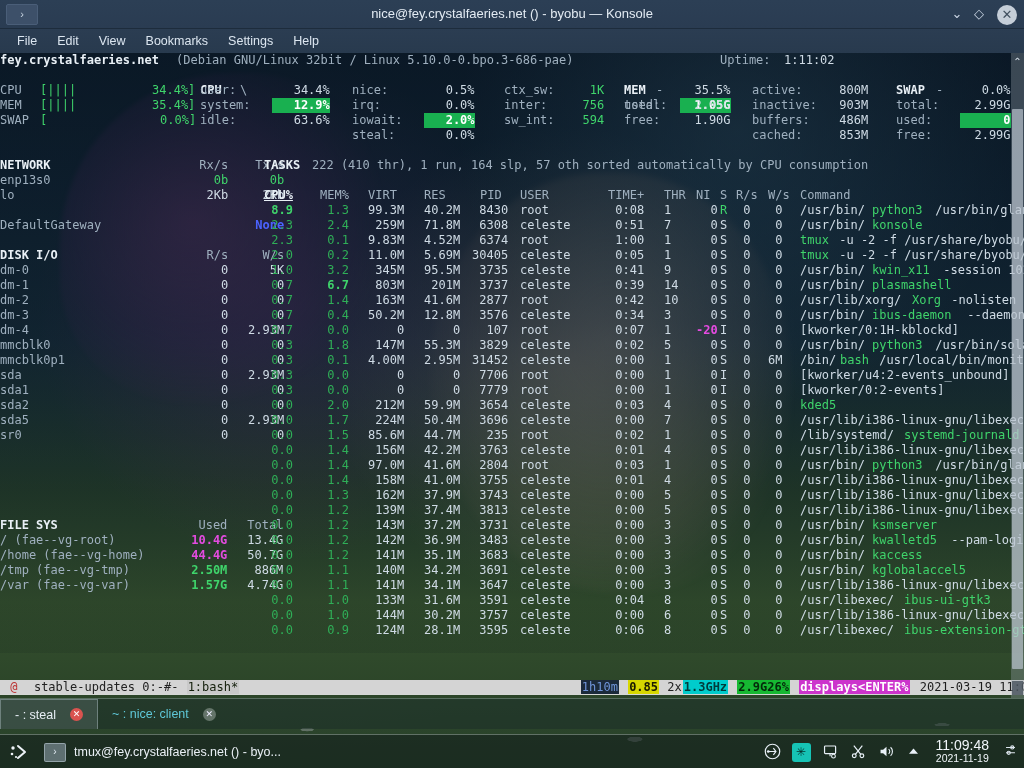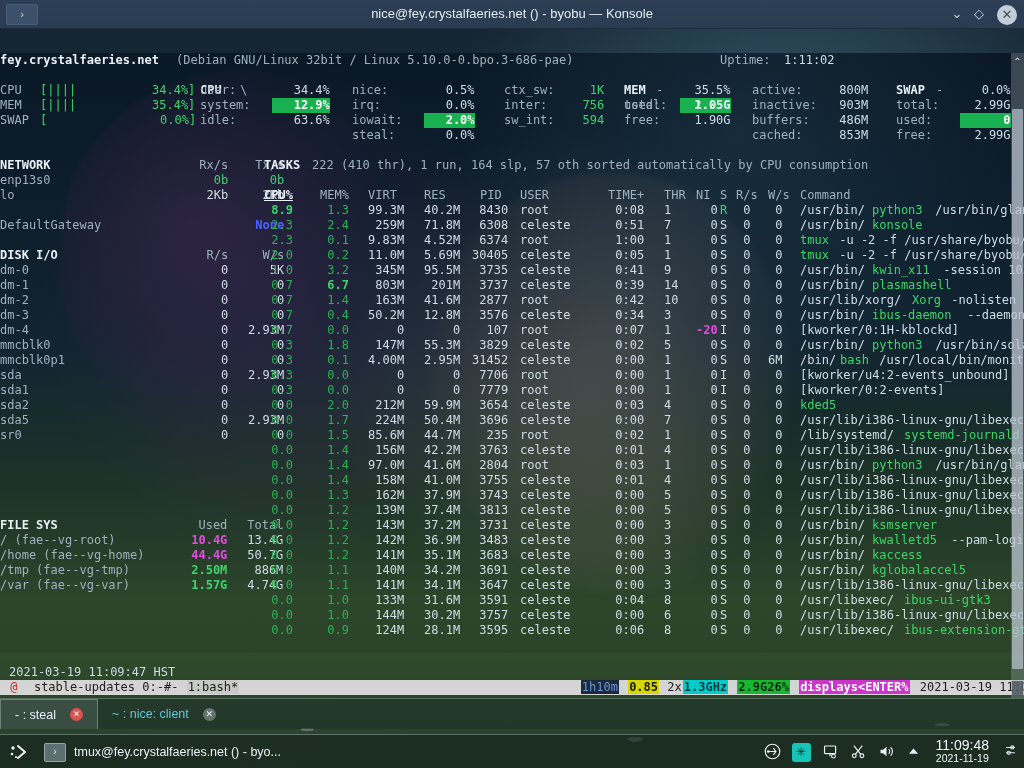--- a/index.html
+++ b/index.html
@@ -176,26 +176,33 @@
 <div id="window">
 
   <div class="titlebar">
     <div class="tbtn">›</div>
     <div class="title">nice@fey.crystalfaeries.net () - byobu — Konsole</div>
     <div class="wctl min">⌄</div>
     <div class="wctl max">◇</div>
     <div class="wctl close"><span class="disc">✕</span></div>
   </div>
 
+  <div class="menubar">
+    <div class="mi">File</div>
+    <div class="mi">Edit</div>
+    <div class="mi">View</div>
+    <div class="mi">Bookmarks</div>
+    <div class="mi">Settings</div>
+    <div class="mi">Help</div>
+  </div>
 
   <div id="term">
     <div id="termbg"></div>
     <div class="tshade"></div>
     <div id="glances"><div class="row" style="top: 0px;"><span class="hdr" style="position: absolute; left: 0px; top: 0px;">fey.crystalfaeries.net</span><span class="lbl" style="position: absolute; left: 176px; top: 0px;">(Debian GNU/Linux 32bit / Linux 5.10.0-0.bpo.3-686-pae)</span><span class="lbl" style="position: absolute; left: 720px; top: 0px;">Uptime:</span><span class="val" style="position: absolute; left: 784px; top: 0px;">1:11:02</span></div><div class="row" style="top: 30px;"><span class="lbl" style="position: absolute; left: 0px; top: 0px;">CPU</span><span class="grn" style="position: absolute; left: 40px; top: 0px;">[||||</span><span class="grn" style="position: absolute; left: 152px; top: 0px;">34.4%]</span><span class="lbl" style="position: absolute; left: 352px; top: 0px;">nice:</span><span class="val" style="position: absolute; left: 424px; top: 0px;">   0.5%</span><span class="lbl" style="position: absolute; left: 504px; top: 0px;">ctx_sw:</span><span class="grn" style="position: absolute; left: 568px; top: 0px;">   1K</span><span class="hdr" style="position: absolute; left: 624px; top: 0px;">MEM</span><span class="lbl" style="position: absolute; left: 656px; top: 0px;">-</span><span class="val" style="position: absolute; left: 680px; top: 0px;">  35.5%</span><span class="lbl" style="position: absolute; left: 752px; top: 0px;">active:</span><span class="val" style="position: absolute; left: 832px; top: 0px;"> 800M</span><span class="hdr" style="position: absolute; left: 896px; top: 0px;">SWAP</span><span class="lbl" style="position: absolute; left: 936px; top: 0px;">-</span><span class="val" style="position: absolute; left: 960px; top: 0px;">   0.0%</span></div><div class="row" style="top: 45px;"><span class="lbl" style="position: absolute; left: 0px; top: 0px;">MEM</span><span class="grn" style="position: absolute; left: 40px; top: 0px;">[||||</span><span class="grn" style="position: absolute; left: 152px; top: 0px;">35.4%]</span><span class="lbl" style="position: absolute; left: 352px; top: 0px;">irq:</span><span class="val" style="position: absolute; left: 424px; top: 0px;">   0.0%</span><span class="lbl" style="position: absolute; left: 504px; top: 0px;">inter:</span><span class="grn" style="position: absolute; left: 568px; top: 0px;">  756</span><span class="lbl" style="position: absolute; left: 624px; top: 0px;">used:</span><span class="hl" style="position: absolute; left: 680px; top: 0px;">  1.05G</span><span class="lbl" style="position: absolute; left: 624px; top: 0px;">total:</span><span class="val" style="position: absolute; left: 680px; top: 0px;">  2.95G</span><span class="lbl" style="position: absolute; left: 752px; top: 0px;">inactive:</span><span class="val" style="position: absolute; left: 832px; top: 0px;"> 903M</span><span class="lbl" style="position: absolute; left: 896px; top: 0px;">total:</span><span class="val" style="position: absolute; left: 960px; top: 0px;">  2.99G</span></div><div class="row" style="top: 60px;"><span class="lbl" style="position: absolute; left: 0px; top: 0px;">SWAP</span><span class="grn" style="position: absolute; left: 40px; top: 0px;">[</span><span class="grn" style="position: absolute; left: 160px; top: 0px;">0.0%]</span><span class="lbl" style="position: absolute; left: 352px; top: 0px;">iowait:</span><span class="hl" style="position: absolute; left: 424px; top: 0px;">   2.0%</span><span class="lbl" style="position: absolute; left: 504px; top: 0px;">sw_int:</span><span class="grn" style="position: absolute; left: 568px; top: 0px;">  594</span><span class="lbl" style="position: absolute; left: 624px; top: 0px;">free:</span><span class="val" style="position: absolute; left: 680px; top: 0px;">  1.90G</span><span class="lbl" style="position: absolute; left: 752px; top: 0px;">buffers:</span><span class="val" style="position: absolute; left: 832px; top: 0px;"> 486M</span><span class="lbl" style="position: absolute; left: 896px; top: 0px;">used:</span><span class="hl" style="position: absolute; left: 960px; top: 0px;">      0</span></div><div class="row" style="top: 30px;"><span class="hdr" style="position: absolute; left: 200px; top: 0px;">CPU</span><span class="lbl" style="position: absolute; left: 240px; top: 0px;">\</span><span class="val" style="position: absolute; left: 272px; top: 0px;">   34.4%</span><span class="lbl" style="position: absolute; left: 200px; top: 0px;">user:</span><span style="position: absolute; left: 0px; top: 0px;"></span></div><div class="row" style="top: 45px;"><span class="lbl" style="position: absolute; left: 200px; top: 0px;">system:</span><span style="position: absolute; left: 0px; top: 0px;"></span><span class="hl" style="position: absolute; left: 272px; top: 0px;">   12.9%</span></div><div class="row" style="top: 60px;"><span class="lbl" style="position: absolute; left: 200px; top: 0px;">idle:</span><span style="position: absolute; left: 0px; top: 0px;"></span><span class="val" style="position: absolute; left: 272px; top: 0px;">   63.6%</span></div><div class="row" style="top: 75px;"><span class="lbl" style="position: absolute; left: 352px; top: 0px;">steal:</span><span class="val" style="position: absolute; left: 424px; top: 0px;">   0.0%</span><span class="lbl" style="position: absolute; left: 752px; top: 0px;">cached:</span><span class="val" style="position: absolute; left: 832px; top: 0px;"> 853M</span><span class="lbl" style="position: absolute; left: 896px; top: 0px;">free:</span><span class="val" style="position: absolute; left: 960px; top: 0px;">  2.99G</span></div><div class="row" style="top: 105px;"><span class="hdr" style="position: absolute; left: 0px; top: 0px;">NETWORK</span><span class="lbl" style="position: absolute; left: 192px; top: 0px;"> Rx/s</span><span class="lbl" style="position: absolute; left: 248px; top: 0px;"> Tx/s</span><span class="hdr" style="position: absolute; left: 264px; top: 0px;">TASKS</span><span class="lbl" style="position: absolute; left: 312px; top: 0px;">222 (410 thr), 1 run, 164 slp, 57 oth sorted automatically by CPU consumption</span></div><div class="row" style="top: 120px;"><span class="lbl" style="position: absolute; left: 0px; top: 0px;">enp13s0</span><span class="grn" style="position: absolute; left: 192px; top: 0px;">   0b</span><span class="grn" style="position: absolute; left: 248px; top: 0px;">   0b</span></div><div class="row" style="top: 135px;"><span class="lbl" style="position: absolute; left: 0px; top: 0px;">lo</span><span class="val" style="position: absolute; left: 192px; top: 0px;">  2Kb</span><span class="val" style="position: absolute; left: 248px; top: 0px;">  2Kb</span><span class="hdr ul" style="position: absolute; left: 264px; top: 0px;">CPU%</span><span class="lbl" style="position: absolute; left: 320px; top: 0px;">MEM%</span><span class="lbl" style="position: absolute; left: 368px; top: 0px;">VIRT</span><span class="lbl" style="position: absolute; left: 424px; top: 0px;">RES</span><span class="lbl" style="position: absolute; left: 480px; top: 0px;">PID</span><span class="lbl" style="position: absolute; left: 520px; top: 0px;">USER</span><span class="lbl" style="position: absolute; left: 608px; top: 0px;">TIME+</span><span class="lbl" style="position: absolute; left: 664px; top: 0px;">THR</span><span class="lbl" style="position: absolute; left: 696px; top: 0px;">NI</span><span class="lbl" style="position: absolute; left: 720px; top: 0px;">S</span><span class="lbl" style="position: absolute; left: 736px; top: 0px;">R/s</span><span class="lbl" style="position: absolute; left: 768px; top: 0px;">W/s</span><span class="lbl" style="position: absolute; left: 800px; top: 0px;">Command</span></div><div class="row" style="top: 165px;"><span class="lbl" style="position: absolute; left: 0px; top: 0px;">DefaultGateway</span><span class="blu bold" style="position: absolute; left: 248px; top: 0px;"> None</span><span class="grnd" style="position: absolute; left: 264px; top: 0px;"> 2.3</span><span class="grnd" style="position: absolute; left: 320px; top: 0px;"> 2.4</span><span class="val" style="position: absolute; left: 368px; top: 0px;"> 259M</span><span class="val" style="position: absolute; left: 424px; top: 0px;">71.8M</span><span class="val" style="position: absolute; left: 472px; top: 0px;"> 6308</span><span class="val" style="position: absolute; left: 520px; top: 0px;">celeste</span><span class="val" style="position: absolute; left: 608px; top: 0px;"> 0:51</span><span class="val" style="position: absolute; left: 664px; top: 0px;">7</span><span class="val" style="position: absolute; left: 696px; top: 0px;">  0</span><span class="val" style="position: absolute; left: 720px; top: 0px;">S</span><span class="val" style="position: absolute; left: 736px; top: 0px;"> 0</span><span class="val" style="position: absolute; left: 768px; top: 0px;"> 0</span><span class="val" style="position: absolute; left: 800px; top: 0px;">/usr/bin/</span><span class="grn" style="position: absolute; left: 872px; top: 0px;">konsole</span></div><div class="row" style="top: 195px;"><span class="hdr" style="position: absolute; left: 0px; top: 0px;">DISK I/O</span><span class="lbl" style="position: absolute; left: 192px; top: 0px;">  R/s</span><span class="lbl" style="position: absolute; left: 248px; top: 0px;">  W/s</span><span class="grnd" style="position: absolute; left: 264px; top: 0px;"> 2.0</span><span class="grnd" style="position: absolute; left: 320px; top: 0px;"> 0.2</span><span class="val" style="position: absolute; left: 368px; top: 0px;">11.0M</span><span class="val" style="position: absolute; left: 424px; top: 0px;">5.69M</span><span class="val" style="position: absolute; left: 472px; top: 0px;">30405</span><span class="val" style="position: absolute; left: 520px; top: 0px;">celeste</span><span class="val" style="position: absolute; left: 608px; top: 0px;"> 0:05</span><span class="val" style="position: absolute; left: 664px; top: 0px;">1</span><span class="val" style="position: absolute; left: 696px; top: 0px;">  0</span><span class="val" style="position: absolute; left: 720px; top: 0px;">S</span><span class="val" style="position: absolute; left: 736px; top: 0px;"> 0</span><span class="val" style="position: absolute; left: 768px; top: 0px;"> 0</span><span class="grn" style="position: absolute; left: 800px; top: 0px;">tmux</span><span class="val" style="position: absolute; left: 832px; top: 0px;"> -u -2 -f /usr/share/byobu/p</span></div><div class="row" style="top: 210px;"><span class="lbl" style="position: absolute; left: 0px; top: 0px;">dm-0</span><span class="val" style="position: absolute; left: 192px; top: 0px;">    0</span><span class="val" style="position: absolute; left: 248px; top: 0px;">   5K</span><span class="grnd" style="position: absolute; left: 264px; top: 0px;"> 1.0</span><span class="grnd" style="position: absolute; left: 320px; top: 0px;"> 3.2</span><span class="val" style="position: absolute; left: 368px; top: 0px;"> 345M</span><span class="val" style="position: absolute; left: 424px; top: 0px;">95.5M</span><span class="val" style="position: absolute; left: 472px; top: 0px;"> 3735</span><span class="val" style="position: absolute; left: 520px; top: 0px;">celeste</span><span class="val" style="position: absolute; left: 608px; top: 0px;"> 0:41</span><span class="val" style="position: absolute; left: 664px; top: 0px;">9</span><span class="val" style="position: absolute; left: 696px; top: 0px;">  0</span><span class="val" style="position: absolute; left: 720px; top: 0px;">S</span><span class="val" style="position: absolute; left: 736px; top: 0px;"> 0</span><span class="val" style="position: absolute; left: 768px; top: 0px;"> 0</span><span class="val" style="position: absolute; left: 800px; top: 0px;">/usr/bin/</span><span class="grn" style="position: absolute; left: 872px; top: 0px;">kwin_x11</span><span class="val" style="position: absolute; left: 936px; top: 0px;"> -session 10268</span></div><div class="row" style="top: 225px;"><span class="lbl" style="position: absolute; left: 0px; top: 0px;">dm-1</span><span class="val" style="position: absolute; left: 192px; top: 0px;">    0</span><span class="val" style="position: absolute; left: 248px; top: 0px;">    0</span><span class="grnd" style="position: absolute; left: 264px; top: 0px;"> 0.7</span><span class="grn bold" style="position: absolute; left: 320px; top: 0px;"> 6.7</span><span class="val" style="position: absolute; left: 368px; top: 0px;"> 803M</span><span class="val" style="position: absolute; left: 424px; top: 0px;"> 201M</span><span class="val" style="position: absolute; left: 472px; top: 0px;"> 3737</span><span class="val" style="position: absolute; left: 520px; top: 0px;">celeste</span><span class="val" style="position: absolute; left: 608px; top: 0px;"> 0:39</span><span class="val" style="position: absolute; left: 664px; top: 0px;">14</span><span class="val" style="position: absolute; left: 696px; top: 0px;">  0</span><span class="val" style="position: absolute; left: 720px; top: 0px;">S</span><span class="val" style="position: absolute; left: 736px; top: 0px;"> 0</span><span class="val" style="position: absolute; left: 768px; top: 0px;"> 0</span><span class="val" style="position: absolute; left: 800px; top: 0px;">/usr/bin/</span><span class="grn" style="position: absolute; left: 872px; top: 0px;">plasmashell</span></div><div class="row" style="top: 240px;"><span class="lbl" style="position: absolute; left: 0px; top: 0px;">dm-2</span><span class="val" style="position: absolute; left: 192px; top: 0px;">    0</span><span class="val" style="position: absolute; left: 248px; top: 0px;">    0</span><span class="grnd" style="position: absolute; left: 264px; top: 0px;"> 0.7</span><span class="grnd" style="position: absolute; left: 320px; top: 0px;"> 1.4</span><span class="val" style="position: absolute; left: 368px; top: 0px;"> 163M</span><span class="val" style="position: absolute; left: 424px; top: 0px;">41.6M</span><span class="val" style="position: absolute; left: 472px; top: 0px;"> 2877</span><span class="val" style="position: absolute; left: 520px; top: 0px;">root</span><span class="val" style="position: absolute; left: 608px; top: 0px;"> 0:42</span><span class="val" style="position: absolute; left: 664px; top: 0px;">10</span><span class="val" style="position: absolute; left: 696px; top: 0px;">  0</span><span class="val" style="position: absolute; left: 720px; top: 0px;">S</span><span class="val" style="position: absolute; left: 736px; top: 0px;"> 0</span><span class="val" style="position: absolute; left: 768px; top: 0px;"> 0</span><span class="val" style="position: absolute; left: 800px; top: 0px;">/usr/lib/xorg/</span><span class="grn" style="position: absolute; left: 912px; top: 0px;">Xorg</span><span class="val" style="position: absolute; left: 944px; top: 0px;"> -nolisten tcp</span></div><div class="row" style="top: 255px;"><span class="lbl" style="position: absolute; left: 0px; top: 0px;">dm-3</span><span class="val" style="position: absolute; left: 192px; top: 0px;">    0</span><span class="val" style="position: absolute; left: 248px; top: 0px;">    0</span><span class="grnd" style="position: absolute; left: 264px; top: 0px;"> 0.7</span><span class="grnd" style="position: absolute; left: 320px; top: 0px;"> 0.4</span><span class="val" style="position: absolute; left: 368px; top: 0px;">50.2M</span><span class="val" style="position: absolute; left: 424px; top: 0px;">12.8M</span><span class="val" style="position: absolute; left: 472px; top: 0px;"> 3576</span><span class="val" style="position: absolute; left: 520px; top: 0px;">celeste</span><span class="val" style="position: absolute; left: 608px; top: 0px;"> 0:34</span><span class="val" style="position: absolute; left: 664px; top: 0px;">3</span><span class="val" style="position: absolute; left: 696px; top: 0px;">  0</span><span class="val" style="position: absolute; left: 720px; top: 0px;">S</span><span class="val" style="position: absolute; left: 736px; top: 0px;"> 0</span><span class="val" style="position: absolute; left: 768px; top: 0px;"> 0</span><span class="val" style="position: absolute; left: 800px; top: 0px;">/usr/bin/</span><span class="grn" style="position: absolute; left: 872px; top: 0px;">ibus-daemon</span><span class="val" style="position: absolute; left: 960px; top: 0px;"> --daemonize</span></div><div class="row" style="top: 270px;"><span class="lbl" style="position: absolute; left: 0px; top: 0px;">dm-4</span><span class="val" style="position: absolute; left: 192px; top: 0px;">    0</span><span class="val" style="position: absolute; left: 248px; top: 0px;">2.93M</span><span class="grnd" style="position: absolute; left: 264px; top: 0px;"> 0.7</span><span class="grnd" style="position: absolute; left: 320px; top: 0px;"> 0.0</span><span class="val" style="position: absolute; left: 368px; top: 0px;">    0</span><span class="val" style="position: absolute; left: 424px; top: 0px;">    0</span><span class="val" style="position: absolute; left: 472px; top: 0px;">  107</span><span class="val" style="position: absolute; left: 520px; top: 0px;">root</span><span class="val" style="position: absolute; left: 608px; top: 0px;"> 0:07</span><span class="val" style="position: absolute; left: 664px; top: 0px;">1</span><span class="mag bold" style="position: absolute; left: 696px; top: 0px;">-20</span><span class="val" style="position: absolute; left: 720px; top: 0px;">I</span><span class="val" style="position: absolute; left: 736px; top: 0px;"> 0</span><span class="val" style="position: absolute; left: 768px; top: 0px;"> 0</span><span class="val" style="position: absolute; left: 800px; top: 0px;">[kworker/0:1H-kblockd]</span></div><div class="row" style="top: 285px;"><span class="lbl" style="position: absolute; left: 0px; top: 0px;">mmcblk0</span><span class="val" style="position: absolute; left: 192px; top: 0px;">    0</span><span class="val" style="position: absolute; left: 248px; top: 0px;">    0</span><span class="grnd" style="position: absolute; left: 264px; top: 0px;"> 0.3</span><span class="grnd" style="position: absolute; left: 320px; top: 0px;"> 1.8</span><span class="val" style="position: absolute; left: 368px; top: 0px;"> 147M</span><span class="val" style="position: absolute; left: 424px; top: 0px;">55.3M</span><span class="val" style="position: absolute; left: 472px; top: 0px;"> 3829</span><span class="val" style="position: absolute; left: 520px; top: 0px;">celeste</span><span class="val" style="position: absolute; left: 608px; top: 0px;"> 0:02</span><span class="val" style="position: absolute; left: 664px; top: 0px;">5</span><span class="val" style="position: absolute; left: 696px; top: 0px;">  0</span><span class="val" style="position: absolute; left: 720px; top: 0px;">S</span><span class="val" style="position: absolute; left: 736px; top: 0px;"> 0</span><span class="val" style="position: absolute; left: 768px; top: 0px;"> 0</span><span class="val" style="position: absolute; left: 800px; top: 0px;">/usr/bin/</span><span class="grn" style="position: absolute; left: 872px; top: 0px;">python3</span><span class="val" style="position: absolute; left: 928px; top: 0px;"> /usr/bin/solaar</span></div><div class="row" style="top: 300px;"><span class="lbl" style="position: absolute; left: 0px; top: 0px;">mmcblk0p1</span><span class="val" style="position: absolute; left: 192px; top: 0px;">    0</span><span class="val" style="position: absolute; left: 248px; top: 0px;">    0</span><span class="grnd" style="position: absolute; left: 264px; top: 0px;"> 0.3</span><span class="grnd" style="position: absolute; left: 320px; top: 0px;"> 0.1</span><span class="val" style="position: absolute; left: 368px; top: 0px;">4.00M</span><span class="val" style="position: absolute; left: 424px; top: 0px;">2.95M</span><span class="val" style="position: absolute; left: 472px; top: 0px;">31452</span><span class="val" style="position: absolute; left: 520px; top: 0px;">celeste</span><span class="val" style="position: absolute; left: 608px; top: 0px;"> 0:00</span><span class="val" style="position: absolute; left: 664px; top: 0px;">1</span><span class="val" style="position: absolute; left: 696px; top: 0px;">  0</span><span class="val" style="position: absolute; left: 720px; top: 0px;">S</span><span class="val" style="position: absolute; left: 736px; top: 0px;"> 0</span><span class="val" style="position: absolute; left: 768px; top: 0px;">6M</span><span class="val" style="position: absolute; left: 800px; top: 0px;">/bin/</span><span class="grn" style="position: absolute; left: 840px; top: 0px;">bash</span><span class="val" style="position: absolute; left: 872px; top: 0px;"> /usr/local/bin/monitor</span></div><div class="row" style="top: 315px;"><span class="lbl" style="position: absolute; left: 0px; top: 0px;">sda</span><span class="val" style="position: absolute; left: 192px; top: 0px;">    0</span><span class="val" style="position: absolute; left: 248px; top: 0px;">2.93M</span><span class="grnd" style="position: absolute; left: 264px; top: 0px;"> 0.3</span><span class="grnd" style="position: absolute; left: 320px; top: 0px;"> 0.0</span><span class="val" style="position: absolute; left: 368px; top: 0px;">    0</span><span class="val" style="position: absolute; left: 424px; top: 0px;">    0</span><span class="val" style="position: absolute; left: 472px; top: 0px;"> 7706</span><span class="val" style="position: absolute; left: 520px; top: 0px;">root</span><span class="val" style="position: absolute; left: 608px; top: 0px;"> 0:00</span><span class="val" style="position: absolute; left: 664px; top: 0px;">1</span><span class="val" style="position: absolute; left: 696px; top: 0px;">  0</span><span class="val" style="position: absolute; left: 720px; top: 0px;">I</span><span class="val" style="position: absolute; left: 736px; top: 0px;"> 0</span><span class="val" style="position: absolute; left: 768px; top: 0px;"> 0</span><span class="val" style="position: absolute; left: 800px; top: 0px;">[kworker/u4:2-events_unbound]</span></div><div class="row" style="top: 330px;"><span class="lbl" style="position: absolute; left: 0px; top: 0px;">sda1</span><span class="val" style="position: absolute; left: 192px; top: 0px;">    0</span><span class="val" style="position: absolute; left: 248px; top: 0px;">    0</span><span class="grnd" style="position: absolute; left: 264px; top: 0px;"> 0.3</span><span class="grnd" style="position: absolute; left: 320px; top: 0px;"> 0.0</span><span class="val" style="position: absolute; left: 368px; top: 0px;">    0</span><span class="val" style="position: absolute; left: 424px; top: 0px;">    0</span><span class="val" style="position: absolute; left: 472px; top: 0px;"> 7779</span><span class="val" style="position: absolute; left: 520px; top: 0px;">root</span><span class="val" style="position: absolute; left: 608px; top: 0px;"> 0:00</span><span class="val" style="position: absolute; left: 664px; top: 0px;">1</span><span class="val" style="position: absolute; left: 696px; top: 0px;">  0</span><span class="val" style="position: absolute; left: 720px; top: 0px;">I</span><span class="val" style="position: absolute; left: 736px; top: 0px;"> 0</span><span class="val" style="position: absolute; left: 768px; top: 0px;"> 0</span><span class="val" style="position: absolute; left: 800px; top: 0px;">[kworker/0:2-events]</span></div><div class="row" style="top: 345px;"><span class="lbl" style="position: absolute; left: 0px; top: 0px;">sda2</span><span class="val" style="position: absolute; left: 192px; top: 0px;">    0</span><span class="val" style="position: absolute; left: 248px; top: 0px;">    0</span><span class="grnd" style="position: absolute; left: 264px; top: 0px;"> 0.0</span><span class="grnd" style="position: absolute; left: 320px; top: 0px;"> 2.0</span><span class="val" style="position: absolute; left: 368px; top: 0px;"> 212M</span><span class="val" style="position: absolute; left: 424px; top: 0px;">59.9M</span><span class="val" style="position: absolute; left: 472px; top: 0px;"> 3654</span><span class="val" style="position: absolute; left: 520px; top: 0px;">celeste</span><span class="val" style="position: absolute; left: 608px; top: 0px;"> 0:03</span><span class="val" style="position: absolute; left: 664px; top: 0px;">4</span><span class="val" style="position: absolute; left: 696px; top: 0px;">  0</span><span class="val" style="position: absolute; left: 720px; top: 0px;">S</span><span class="val" style="position: absolute; left: 736px; top: 0px;"> 0</span><span class="val" style="position: absolute; left: 768px; top: 0px;"> 0</span><span class="grn" style="position: absolute; left: 800px; top: 0px;">kded5</span></div><div class="row" style="top: 360px;"><span class="lbl" style="position: absolute; left: 0px; top: 0px;">sda5</span><span class="val" style="position: absolute; left: 192px; top: 0px;">    0</span><span class="val" style="position: absolute; left: 248px; top: 0px;">2.93M</span><span class="grnd" style="position: absolute; left: 264px; top: 0px;"> 0.0</span><span class="grnd" style="position: absolute; left: 320px; top: 0px;"> 1.7</span><span class="val" style="position: absolute; left: 368px; top: 0px;"> 224M</span><span class="val" style="position: absolute; left: 424px; top: 0px;">50.4M</span><span class="val" style="position: absolute; left: 472px; top: 0px;"> 3696</span><span class="val" style="position: absolute; left: 520px; top: 0px;">celeste</span><span class="val" style="position: absolute; left: 608px; top: 0px;"> 0:00</span><span class="val" style="position: absolute; left: 664px; top: 0px;">7</span><span class="val" style="position: absolute; left: 696px; top: 0px;">  0</span><span class="val" style="position: absolute; left: 720px; top: 0px;">S</span><span class="val" style="position: absolute; left: 736px; top: 0px;"> 0</span><span class="val" style="position: absolute; left: 768px; top: 0px;"> 0</span><span class="val" style="position: absolute; left: 800px; top: 0px;">/usr/lib/i386-linux-gnu/libexec/</span></div><div class="row" style="top: 375px;"><span class="lbl" style="position: absolute; left: 0px; top: 0px;">sr0</span><span class="val" style="position: absolute; left: 192px; top: 0px;">    0</span><span class="val" style="position: absolute; left: 248px; top: 0px;">    0</span><span class="grnd" style="position: absolute; left: 264px; top: 0px;"> 0.0</span><span class="grnd" style="position: absolute; left: 320px; top: 0px;"> 1.5</span><span class="val" style="position: absolute; left: 368px; top: 0px;">85.6M</span><span class="val" style="position: absolute; left: 424px; top: 0px;">44.7M</span><span class="val" style="position: absolute; left: 472px; top: 0px;">  235</span><span class="val" style="position: absolute; left: 520px; top: 0px;">root</span><span class="val" style="position: absolute; left: 608px; top: 0px;"> 0:02</span><span class="val" style="position: absolute; left: 664px; top: 0px;">1</span><span class="val" style="position: absolute; left: 696px; top: 0px;">  0</span><span class="val" style="position: absolute; left: 720px; top: 0px;">S</span><span class="val" style="position: absolute; left: 736px; top: 0px;"> 0</span><span class="val" style="position: absolute; left: 768px; top: 0px;"> 0</span><span class="val" style="position: absolute; left: 800px; top: 0px;">/lib/systemd/</span><span class="grn" style="position: absolute; left: 904px; top: 0px;">systemd-journald</span></div><div class="row" style="top: 465px;"><span class="hdr" style="position: absolute; left: 0px; top: 0px;">FILE SYS</span><span class="lbl" style="position: absolute; left: 184px; top: 0px;">  Used</span><span class="lbl" style="position: absolute; left: 240px; top: 0px;"> Total</span><span class="grnd" style="position: absolute; left: 264px; top: 0px;"> 0.0</span><span class="grnd" style="position: absolute; left: 320px; top: 0px;"> 1.2</span><span class="val" style="position: absolute; left: 368px; top: 0px;"> 143M</span><span class="val" style="position: absolute; left: 424px; top: 0px;">37.2M</span><span class="val" style="position: absolute; left: 472px; top: 0px;"> 3731</span><span class="val" style="position: absolute; left: 520px; top: 0px;">celeste</span><span class="val" style="position: absolute; left: 608px; top: 0px;"> 0:00</span><span class="val" style="position: absolute; left: 664px; top: 0px;">3</span><span class="val" style="position: absolute; left: 696px; top: 0px;">  0</span><span class="val" style="position: absolute; left: 720px; top: 0px;">S</span><span class="val" style="position: absolute; left: 736px; top: 0px;"> 0</span><span class="val" style="position: absolute; left: 768px; top: 0px;"> 0</span><span class="val" style="position: absolute; left: 800px; top: 0px;">/usr/bin/</span><span class="grn" style="position: absolute; left: 872px; top: 0px;">ksmserver</span></div><div class="row" style="top: 480px;"><span class="lbl" style="position: absolute; left: 0px; top: 0px;">/ (fae--vg-root)</span><span class="mag bold" style="position: absolute; left: 184px; top: 0px;"> 10.4G</span><span class="val" style="position: absolute; left: 240px; top: 0px;"> 13.4G</span><span class="grnd" style="position: absolute; left: 264px; top: 0px;"> 0.0</span><span class="grnd" style="position: absolute; left: 320px; top: 0px;"> 1.2</span><span class="val" style="position: absolute; left: 368px; top: 0px;"> 142M</span><span class="val" style="position: absolute; left: 424px; top: 0px;">36.9M</span><span class="val" style="position: absolute; left: 472px; top: 0px;"> 3483</span><span class="val" style="position: absolute; left: 520px; top: 0px;">celeste</span><span class="val" style="position: absolute; left: 608px; top: 0px;"> 0:00</span><span class="val" style="position: absolute; left: 664px; top: 0px;">3</span><span class="val" style="position: absolute; left: 696px; top: 0px;">  0</span><span class="val" style="position: absolute; left: 720px; top: 0px;">S</span><span class="val" style="position: absolute; left: 736px; top: 0px;"> 0</span><span class="val" style="position: absolute; left: 768px; top: 0px;"> 0</span><span class="val" style="position: absolute; left: 800px; top: 0px;">/usr/bin/</span><span class="grn" style="position: absolute; left: 872px; top: 0px;">kwalletd5</span><span class="val" style="position: absolute; left: 944px; top: 0px;"> --pam-login 7</span></div><div class="row" style="top: 495px;"><span class="lbl" style="position: absolute; left: 0px; top: 0px;">/home (fae--vg-home)</span><span class="mag bold" style="position: absolute; left: 184px; top: 0px;"> 44.4G</span><span class="val" style="position: absolute; left: 240px; top: 0px;"> 50.7G</span><span class="grnd" style="position: absolute; left: 264px; top: 0px;"> 0.0</span><span class="grnd" style="position: absolute; left: 320px; top: 0px;"> 1.2</span><span class="val" style="position: absolute; left: 368px; top: 0px;"> 141M</span><span class="val" style="position: absolute; left: 424px; top: 0px;">35.1M</span><span class="val" style="position: absolute; left: 472px; top: 0px;"> 3683</span><span class="val" style="position: absolute; left: 520px; top: 0px;">celeste</span><span class="val" style="position: absolute; left: 608px; top: 0px;"> 0:00</span><span class="val" style="position: absolute; left: 664px; top: 0px;">3</span><span class="val" style="position: absolute; left: 696px; top: 0px;">  0</span><span class="val" style="position: absolute; left: 720px; top: 0px;">S</span><span class="val" style="position: absolute; left: 736px; top: 0px;"> 0</span><span class="val" style="position: absolute; left: 768px; top: 0px;"> 0</span><span class="val" style="position: absolute; left: 800px; top: 0px;">/usr/bin/</span><span class="grn" style="position: absolute; left: 872px; top: 0px;">kaccess</span></div><div class="row" style="top: 510px;"><span class="lbl" style="position: absolute; left: 0px; top: 0px;">/tmp (fae--vg-tmp)</span><span class="grn bold" style="position: absolute; left: 184px; top: 0px;"> 2.50M</span><span class="val" style="position: absolute; left: 240px; top: 0px;">  886M</span><span class="grnd" style="position: absolute; left: 264px; top: 0px;"> 0.0</span><span class="grnd" style="position: absolute; left: 320px; top: 0px;"> 1.1</span><span class="val" style="position: absolute; left: 368px; top: 0px;"> 140M</span><span class="val" style="position: absolute; left: 424px; top: 0px;">34.2M</span><span class="val" style="position: absolute; left: 472px; top: 0px;"> 3691</span><span class="val" style="position: absolute; left: 520px; top: 0px;">celeste</span><span class="val" style="position: absolute; left: 608px; top: 0px;"> 0:00</span><span class="val" style="position: absolute; left: 664px; top: 0px;">3</span><span class="val" style="position: absolute; left: 696px; top: 0px;">  0</span><span class="val" style="position: absolute; left: 720px; top: 0px;">S</span><span class="val" style="position: absolute; left: 736px; top: 0px;"> 0</span><span class="val" style="position: absolute; left: 768px; top: 0px;"> 0</span><span class="val" style="position: absolute; left: 800px; top: 0px;">/usr/bin/</span><span class="grn" style="position: absolute; left: 872px; top: 0px;">kglobalaccel5</span></div><div class="row" style="top: 525px;"><span class="lbl" style="position: absolute; left: 0px; top: 0px;">/var (fae--vg-var)</span><span class="grn bold" style="position: absolute; left: 184px; top: 0px;"> 1.57G</span><span class="val" style="position: absolute; left: 240px; top: 0px;"> 4.74G</span><span class="grnd" style="position: absolute; left: 264px; top: 0px;"> 0.0</span><span class="grnd" style="position: absolute; left: 320px; top: 0px;"> 1.1</span><span class="val" style="position: absolute; left: 368px; top: 0px;"> 141M</span><span class="val" style="position: absolute; left: 424px; top: 0px;">34.1M</span><span class="val" style="position: absolute; left: 472px; top: 0px;"> 3647</span><span class="val" style="position: absolute; left: 520px; top: 0px;">celeste</span><span class="val" style="position: absolute; left: 608px; top: 0px;"> 0:00</span><span class="val" style="position: absolute; left: 664px; top: 0px;">3</span><span class="val" style="position: absolute; left: 696px; top: 0px;">  0</span><span class="val" style="position: absolute; left: 720px; top: 0px;">S</span><span class="val" style="position: absolute; left: 736px; top: 0px;"> 0</span><span class="val" style="position: absolute; left: 768px; top: 0px;"> 0</span><span class="val" style="position: absolute; left: 800px; top: 0px;">/usr/lib/i386-linux-gnu/libexec/</span></div><div class="row" style="top: 150px;"><span class="grn bold" style="position: absolute; left: 264px; top: 0px;"> 8.9</span><span class="grnd" style="position: absolute; left: 320px; top: 0px;"> 1.3</span><span class="val" style="position: absolute; left: 368px; top: 0px;">99.3M</span><span class="val" style="position: absolute; left: 424px; top: 0px;">40.2M</span><span class="val" style="position: absolute; left: 472px; top: 0px;"> 8430</span><span class="val" style="position: absolute; left: 520px; top: 0px;">root</span><span class="val" style="position: absolute; left: 608px; top: 0px;"> 0:08</span><span class="val" style="position: absolute; left: 664px; top: 0px;">1</span><span class="val" style="position: absolute; left: 696px; top: 0px;">  0</span><span class="grn" style="position: absolute; left: 720px; top: 0px;">R</span><span class="val" style="position: absolute; left: 736px; top: 0px;"> 0</span><span class="val" style="position: absolute; left: 768px; top: 0px;"> 0</span><span class="val" style="position: absolute; left: 800px; top: 0px;">/usr/bin/</span><span class="grn" style="position: absolute; left: 872px; top: 0px;">python3</span><span class="val" style="position: absolute; left: 928px; top: 0px;"> /usr/bin/glance</span></div><div class="row" style="top: 180px;"><span class="grnd" style="position: absolute; left: 264px; top: 0px;"> 2.3</span><span class="grnd" style="position: absolute; left: 320px; top: 0px;"> 0.1</span><span class="val" style="position: absolute; left: 368px; top: 0px;">9.83M</span><span class="val" style="position: absolute; left: 424px; top: 0px;">4.52M</span><span class="val" style="position: absolute; left: 472px; top: 0px;"> 6374</span><span class="val" style="position: absolute; left: 520px; top: 0px;">root</span><span class="val" style="position: absolute; left: 608px; top: 0px;"> 1:00</span><span class="val" style="position: absolute; left: 664px; top: 0px;">1</span><span class="val" style="position: absolute; left: 696px; top: 0px;">  0</span><span class="val" style="position: absolute; left: 720px; top: 0px;">S</span><span class="val" style="position: absolute; left: 736px; top: 0px;"> 0</span><span class="val" style="position: absolute; left: 768px; top: 0px;"> 0</span><span class="grn" style="position: absolute; left: 800px; top: 0px;">tmux</span><span class="val" style="position: absolute; left: 832px; top: 0px;"> -u -2 -f /usr/share/byobu/p</span></div><div class="row" style="top: 390px;"><span class="grnd" style="position: absolute; left: 264px; top: 0px;"> 0.0</span><span class="grnd" style="position: absolute; left: 320px; top: 0px;"> 1.4</span><span class="val" style="position: absolute; left: 368px; top: 0px;"> 156M</span><span class="val" style="position: absolute; left: 424px; top: 0px;">42.2M</span><span class="val" style="position: absolute; left: 472px; top: 0px;"> 3763</span><span class="val" style="position: absolute; left: 520px; top: 0px;">celeste</span><span class="val" style="position: absolute; left: 608px; top: 0px;"> 0:01</span><span class="val" style="position: absolute; left: 664px; top: 0px;">4</span><span class="val" style="position: absolute; left: 696px; top: 0px;">  0</span><span class="val" style="position: absolute; left: 720px; top: 0px;">S</span><span class="val" style="position: absolute; left: 736px; top: 0px;"> 0</span><span class="val" style="position: absolute; left: 768px; top: 0px;"> 0</span><span class="val" style="position: absolute; left: 800px; top: 0px;">/usr/lib/i386-linux-gnu/libexec/</span></div><div class="row" style="top: 405px;"><span class="grnd" style="position: absolute; left: 264px; top: 0px;"> 0.0</span><span class="grnd" style="position: absolute; left: 320px; top: 0px;"> 1.4</span><span class="val" style="position: absolute; left: 368px; top: 0px;">97.0M</span><span class="val" style="position: absolute; left: 424px; top: 0px;">41.6M</span><span class="val" style="position: absolute; left: 472px; top: 0px;"> 2804</span><span class="val" style="position: absolute; left: 520px; top: 0px;">root</span><span class="val" style="position: absolute; left: 608px; top: 0px;"> 0:03</span><span class="val" style="position: absolute; left: 664px; top: 0px;">1</span><span class="val" style="position: absolute; left: 696px; top: 0px;">  0</span><span class="val" style="position: absolute; left: 720px; top: 0px;">S</span><span class="val" style="position: absolute; left: 736px; top: 0px;"> 0</span><span class="val" style="position: absolute; left: 768px; top: 0px;"> 0</span><span class="val" style="position: absolute; left: 800px; top: 0px;">/usr/bin/</span><span class="grn" style="position: absolute; left: 872px; top: 0px;">python3</span><span class="val" style="position: absolute; left: 928px; top: 0px;"> /usr/bin/glance</span></div><div class="row" style="top: 420px;"><span class="grnd" style="position: absolute; left: 264px; top: 0px;"> 0.0</span><span class="grnd" style="position: absolute; left: 320px; top: 0px;"> 1.4</span><span class="val" style="position: absolute; left: 368px; top: 0px;"> 158M</span><span class="val" style="position: absolute; left: 424px; top: 0px;">41.0M</span><span class="val" style="position: absolute; left: 472px; top: 0px;"> 3755</span><span class="val" style="position: absolute; left: 520px; top: 0px;">celeste</span><span class="val" style="position: absolute; left: 608px; top: 0px;"> 0:01</span><span class="val" style="position: absolute; left: 664px; top: 0px;">4</span><span class="val" style="position: absolute; left: 696px; top: 0px;">  0</span><span class="val" style="position: absolute; left: 720px; top: 0px;">S</span><span class="val" style="position: absolute; left: 736px; top: 0px;"> 0</span><span class="val" style="position: absolute; left: 768px; top: 0px;"> 0</span><span class="val" style="position: absolute; left: 800px; top: 0px;">/usr/lib/i386-linux-gnu/libexec/</span></div><div class="row" style="top: 435px;"><span class="grnd" style="position: absolute; left: 264px; top: 0px;"> 0.0</span><span class="grnd" style="position: absolute; left: 320px; top: 0px;"> 1.3</span><span class="val" style="position: absolute; left: 368px; top: 0px;"> 162M</span><span class="val" style="position: absolute; left: 424px; top: 0px;">37.9M</span><span class="val" style="position: absolute; left: 472px; top: 0px;"> 3743</span><span class="val" style="position: absolute; left: 520px; top: 0px;">celeste</span><span class="val" style="position: absolute; left: 608px; top: 0px;"> 0:00</span><span class="val" style="position: absolute; left: 664px; top: 0px;">5</span><span class="val" style="position: absolute; left: 696px; top: 0px;">  0</span><span class="val" style="position: absolute; left: 720px; top: 0px;">S</span><span class="val" style="position: absolute; left: 736px; top: 0px;"> 0</span><span class="val" style="position: absolute; left: 768px; top: 0px;"> 0</span><span class="val" style="position: absolute; left: 800px; top: 0px;">/usr/lib/i386-linux-gnu/libexec/</span></div><div class="row" style="top: 450px;"><span class="grnd" style="position: absolute; left: 264px; top: 0px;"> 0.0</span><span class="grnd" style="position: absolute; left: 320px; top: 0px;"> 1.2</span><span class="val" style="position: absolute; left: 368px; top: 0px;"> 139M</span><span class="val" style="position: absolute; left: 424px; top: 0px;">37.4M</span><span class="val" style="position: absolute; left: 472px; top: 0px;"> 3813</span><span class="val" style="position: absolute; left: 520px; top: 0px;">celeste</span><span class="val" style="position: absolute; left: 608px; top: 0px;"> 0:00</span><span class="val" style="position: absolute; left: 664px; top: 0px;">5</span><span class="val" style="position: absolute; left: 696px; top: 0px;">  0</span><span class="val" style="position: absolute; left: 720px; top: 0px;">S</span><span class="val" style="position: absolute; left: 736px; top: 0px;"> 0</span><span class="val" style="position: absolute; left: 768px; top: 0px;"> 0</span><span class="val" style="position: absolute; left: 800px; top: 0px;">/usr/lib/i386-linux-gnu/libexec/</span></div><div class="row" style="top: 540px;"><span class="grnd" style="position: absolute; left: 264px; top: 0px;"> 0.0</span><span class="grnd" style="position: absolute; left: 320px; top: 0px;"> 1.0</span><span class="val" style="position: absolute; left: 368px; top: 0px;"> 133M</span><span class="val" style="position: absolute; left: 424px; top: 0px;">31.6M</span><span class="val" style="position: absolute; left: 472px; top: 0px;"> 3591</span><span class="val" style="position: absolute; left: 520px; top: 0px;">celeste</span><span class="val" style="position: absolute; left: 608px; top: 0px;"> 0:04</span><span class="val" style="position: absolute; left: 664px; top: 0px;">8</span><span class="val" style="position: absolute; left: 696px; top: 0px;">  0</span><span class="val" style="position: absolute; left: 720px; top: 0px;">S</span><span class="val" style="position: absolute; left: 736px; top: 0px;"> 0</span><span class="val" style="position: absolute; left: 768px; top: 0px;"> 0</span><span class="val" style="position: absolute; left: 800px; top: 0px;">/usr/libexec/</span><span class="grn" style="position: absolute; left: 904px; top: 0px;">ibus-ui-gtk3</span></div><div class="row" style="top: 555px;"><span class="grnd" style="position: absolute; left: 264px; top: 0px;"> 0.0</span><span class="grnd" style="position: absolute; left: 320px; top: 0px;"> 1.0</span><span class="val" style="position: absolute; left: 368px; top: 0px;"> 144M</span><span class="val" style="position: absolute; left: 424px; top: 0px;">30.2M</span><span class="val" style="position: absolute; left: 472px; top: 0px;"> 3757</span><span class="val" style="position: absolute; left: 520px; top: 0px;">celeste</span><span class="val" style="position: absolute; left: 608px; top: 0px;"> 0:00</span><span class="val" style="position: absolute; left: 664px; top: 0px;">6</span><span class="val" style="position: absolute; left: 696px; top: 0px;">  0</span><span class="val" style="position: absolute; left: 720px; top: 0px;">S</span><span class="val" style="position: absolute; left: 736px; top: 0px;"> 0</span><span class="val" style="position: absolute; left: 768px; top: 0px;"> 0</span><span class="val" style="position: absolute; left: 800px; top: 0px;">/usr/lib/i386-linux-gnu/libexec/</span></div><div class="row" style="top: 570px;"><span class="grnd" style="position: absolute; left: 264px; top: 0px;"> 0.0</span><span class="grnd" style="position: absolute; left: 320px; top: 0px;"> 0.9</span><span class="val" style="position: absolute; left: 368px; top: 0px;"> 124M</span><span class="val" style="position: absolute; left: 424px; top: 0px;">28.1M</span><span class="val" style="position: absolute; left: 472px; top: 0px;"> 3595</span><span class="val" style="position: absolute; left: 520px; top: 0px;">celeste</span><span class="val" style="position: absolute; left: 608px; top: 0px;"> 0:06</span><span class="val" style="position: absolute; left: 664px; top: 0px;">8</span><span class="val" style="position: absolute; left: 696px; top: 0px;">  0</span><span class="val" style="position: absolute; left: 720px; top: 0px;">S</span><span class="val" style="position: absolute; left: 736px; top: 0px;"> 0</span><span class="val" style="position: absolute; left: 768px; top: 0px;"> 0</span><span class="val" style="position: absolute; left: 800px; top: 0px;">/usr/libexec/</span><span class="grn" style="position: absolute; left: 904px; top: 0px;">ibus-extension-gtk3</span></div></div>
-  <div class="byobu" style="top: 612px;"><span class="bseg val" style="margin-left: 8px;">2021-03-19 11:09:47 HST</span></div>
       <div class="byobu" style="top: 627px; background: rgba(228, 228, 228, 0.92);"><span class="bseg b-grey"> </span><span class="bseg b-grey" style="color: rgb(187, 51, 51);">@</span><span class="bseg b-grey">  stable-updates 0:-#- </span><span class="bseg b-tabhl">1:bash*</span><span class="bseg b-grey">                                               </span><span class="bseg b-1h">1h10m</span><span class="bseg b-grey"> </span><span class="bseg b-yel">0.85</span><span class="bseg b-grey"> 2x</span><span class="bseg b-cy">1.3GHz</span><span class="bseg b-grey"> </span><span class="bseg b-gr">2.9G26%</span><span class="bseg b-grey"> </span><span class="bseg b-mg">displays&lt;ENTER%</span><span class="bseg b-grey"> </span><span class="bseg b-grey" style="color: rgb(29, 29, 29);">2021-03-19 11:09:48</span></div>
     </div>
 
   <div id="sb">
     <div id="sbup">⌃</div>
     <div id="sbthumb"></div>
     <div id="sbdn"></div>
   </div>
 </div>
 

